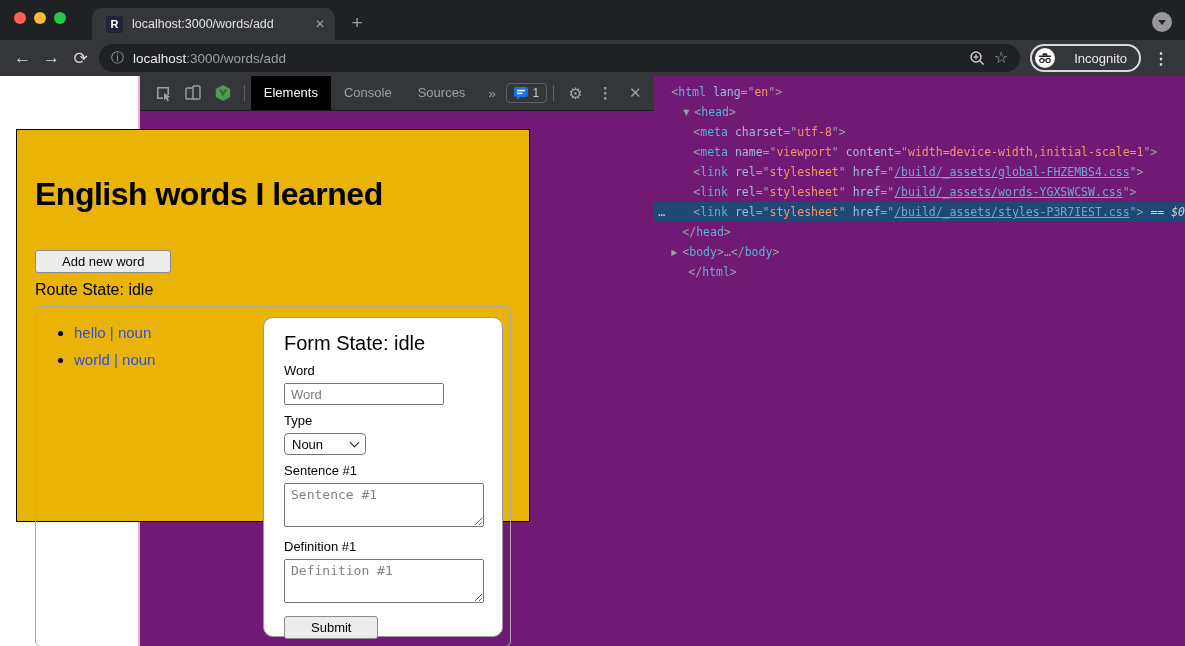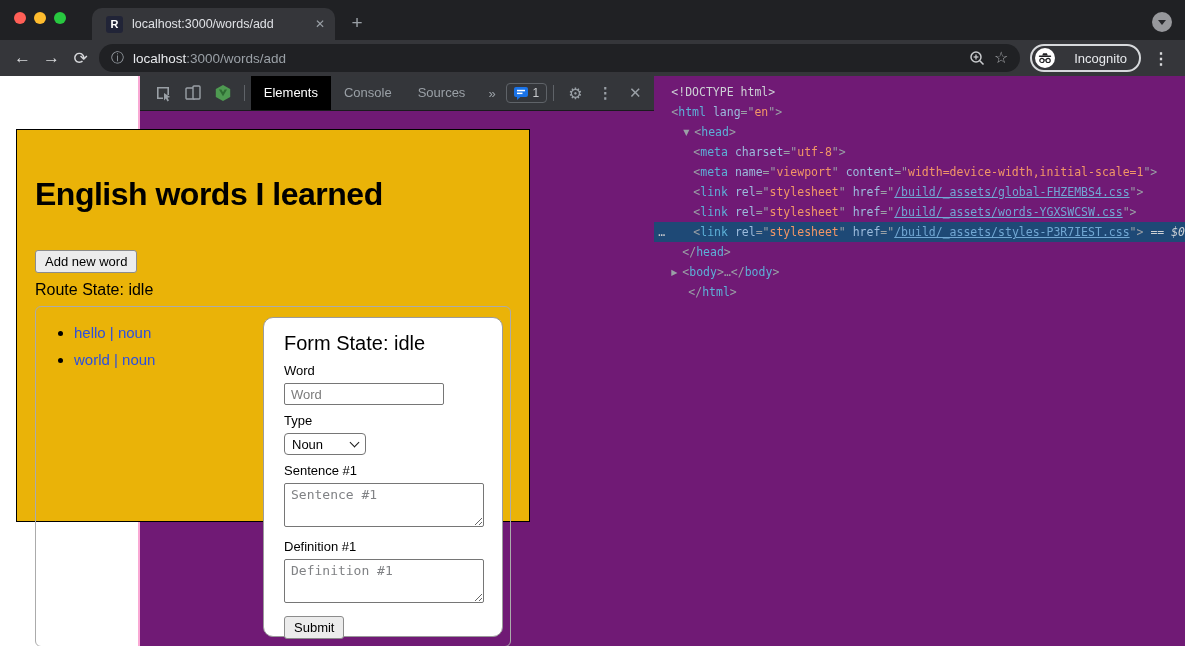--- a/index.html
+++ b/index.html
@@ -40,21 +40,21 @@
 
   
   .content { display:flex; height:570px; }
   .viewport { width:546px; background:#fff; position:relative; }
   .devtools { flex:1; background:#701a75; border-left:2px solid #f9a8d4; display:flex; flex-direction:row; }
 
   
   .page-box { position:absolute; left:16px; top:20px; width:514px; height:393px; border:1px solid #000; background:#eab308;margin-top:33px; }
   .page-box h1 { font-size:32px; font-weight:bold; margin:46px 0 0 18px; letter-spacing:-0.5px; color:#000; }
   .btn { background:#ececec; border:1px solid #8c8c8c; border-radius:3px; font:13px "Liberation Sans",sans-serif;
-         padding:3px 9px; color:#000; }
+         padding:3px 26px; color:#000; }
   .addbtn { margin:37px 0 0 18px; display:inline-block; }
   .route-state { font-size:16px; margin:8px 0 0 18px; color:#000; }
   .panel { margin:7px 0 0 18px; width:476px; height:341px; border:1px solid #ababab; border-radius:6px; position:relative; }
   .panel ul { margin:17px 0 0; padding-left:38px; }
   .panel li { margin-bottom:10px; font-size:15px; color:#000; }
   .panel li a { color:#2b4fe0; text-decoration:none; }
   .form-card { position:absolute; top:10px; right:7px; width:240px; height:320px; border:1px solid #9b9b9b;
                border-radius:10px; padding:14px 0 0 20px; background:#fff; }
   .form-state { font-size:20px; color:#000; margin-bottom:7px; }
   .form-card label { display:block; font-size:13px; color:#000; margin:8px 0 5px; }
@@ -217,21 +217,20 @@
             <rect x="3" y="5.6" width="5.5" height="1.5" fill="#fff"></rect>
           </svg>
         <span class="issues-count">1</span>
       </span>
       <span class="dt-sep"></span>
       <span class="dt-iconbtn dt-gear">⚙</span>
       <span class="dt-iconbtn dt-menu">⋮</span>
       <span class="dt-iconbtn dt-close">✕</span>
     </div>
     <div class="dt-code" id="dt-code">
-        <div class="code-line" style="padding-left: 17px;"><span class="c-plain">&lt;!DOCTYPE html&gt;</span></div>
         <div class="code-line" style="padding-left: 17px;"><span class="c-punct">&lt;</span><span class="c-tag">html</span><span class="c-plain"> </span><span class="c-attr">lang</span><span class="c-punct">="</span><span class="c-value">en</span><span class="c-punct">"&gt;</span></div>
         <div class="code-line" style="padding-left: 40px;"><span class="arrow">▼</span><span class="c-punct">&lt;</span><span class="c-tag">head</span><span class="c-punct">&gt;</span></div>
         <div class="code-line" style="padding-left: 39px;"><span class="c-punct">&lt;</span><span class="c-tag">meta</span><span class="c-plain"> </span><span class="c-attr">charset</span><span class="c-punct">="</span><span class="c-value">utf-8</span><span class="c-punct">"&gt;</span></div>
         <div class="code-line" style="padding-left: 39px;"><span class="c-punct">&lt;</span><span class="c-tag">meta</span><span class="c-plain"> </span><span class="c-attr">name</span><span class="c-punct">="</span><span class="c-value">viewport</span><span class="c-punct">" </span><span class="c-attr">content</span><span class="c-punct">="</span><span class="c-value">width=device-width,initial-scale=1</span><span class="c-punct">"&gt;</span></div>
         <div class="code-line" style="padding-left: 39px;"><span class="c-punct">&lt;</span><span class="c-tag">link</span><span class="c-plain"> </span><span class="c-attr">rel</span><span class="c-punct">="</span><span class="c-value">stylesheet</span><span class="c-punct">" </span><span class="c-attr">href</span><span class="c-punct">="</span><span class="c-link">/build/_assets/global-FHZEMBS4.css</span><span class="c-punct">"&gt;</span></div>
         <div class="code-line" style="padding-left: 39px;"><span class="c-punct">&lt;</span><span class="c-tag">link</span><span class="c-plain"> </span><span class="c-attr">rel</span><span class="c-punct">="</span><span class="c-value">stylesheet</span><span class="c-punct">" </span><span class="c-attr">href</span><span class="c-punct">="</span><span class="c-link">/build/_assets/words-YGXSWCSW.css</span><span class="c-punct">"&gt;</span></div>
         <div class="code-line sel" style="padding-left: 39px;"><span class="gutter">…</span><span class="c-punct">&lt;</span><span class="c-tag">link</span><span class="c-plain"> </span><span class="c-attr">rel</span><span class="c-punct">="</span><span class="c-value">stylesheet</span><span class="c-punct">" </span><span class="c-attr">href</span><span class="c-punct">="</span><span class="c-link">/build/_assets/styles-P3R7IEST.css</span><span class="c-punct">"&gt;</span><span class="c-suffix"> == $0</span></div>
         <div class="code-line" style="padding-left: 28px;"><span class="c-punct">&lt;/</span><span class="c-tag">head</span><span class="c-punct">&gt;</span></div>
         <div class="code-line" style="padding-left: 28px;"><span class="arrow">▶</span><span class="c-punct">&lt;</span><span class="c-tag">body</span><span class="c-punct">&gt;</span><span class="c-punct">…</span><span class="c-punct">&lt;/</span><span class="c-tag">body</span><span class="c-punct">&gt;</span></div>
         <div class="code-line" style="padding-left: 34px;"><span class="c-punct">&lt;/</span><span class="c-tag">html</span><span class="c-punct">&gt;</span></div>

